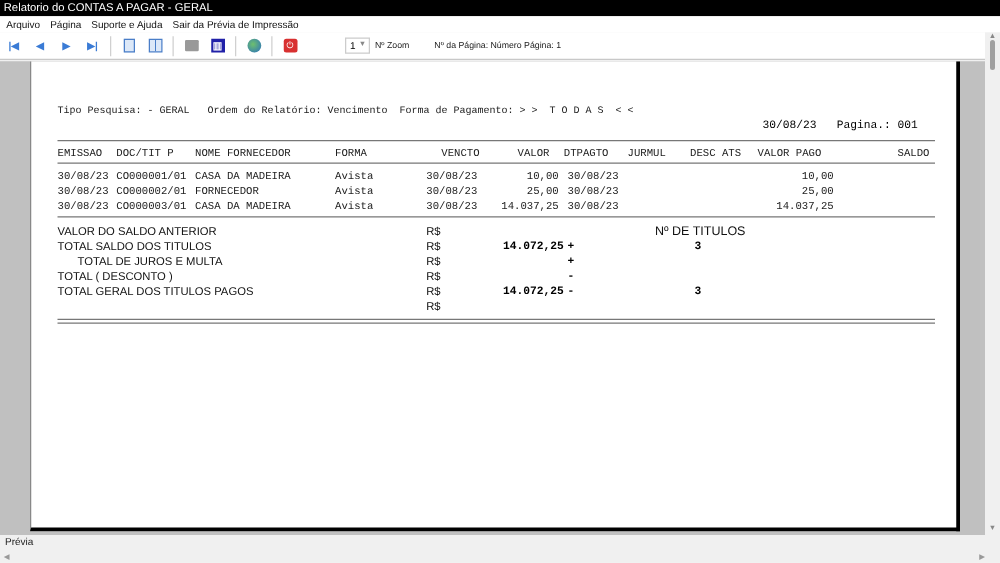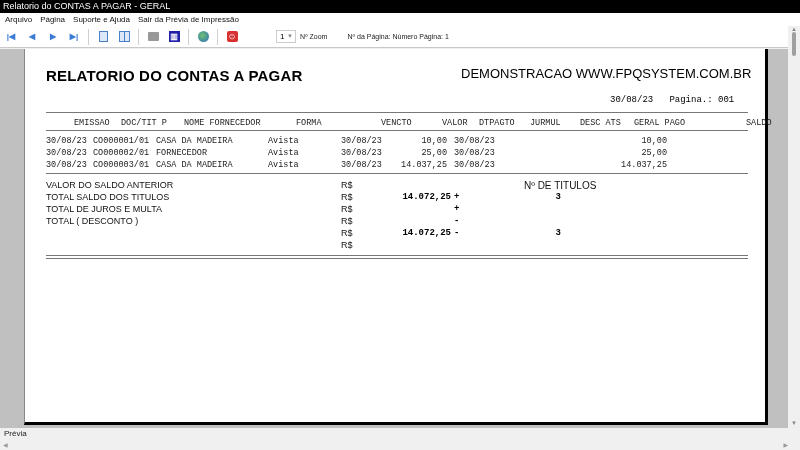--- a/index.html
+++ b/index.html
@@ -32,21 +32,21 @@
   .hscroll .left { position: absolute; left: 3px; top: 1px; font-size: 6px; color: #999; }
   .hscroll .right { position: absolute; right: 12px; top: 1px; font-size: 6px; color: #999; }
   .mono { font-family: "Liberation Mono", monospace; }
   .r-title { position: absolute; left: 21px; top: 18px; font-size: 15px; font-weight: bold; color: #000; letter-spacing: 0.2px; }
   .r-demo { position: absolute; left: 436px; top: 17px; font-size: 13px; color: #000; }
   .r-sub { position: absolute; left: 21px; top: 35px; font-size: 8px; color: #222; white-space: pre; }
   .r-periodo { position: absolute; left: 21px; top: 45px; font-size: 12px; color: #000; }
   .r-date { position: absolute; left: 585px; top: 46px; font-size: 9px; white-space: pre; }
   .hline { position: absolute; left: 21px; width: 702px; height: 1px; background: #777; }
   .dline { position: absolute; left: 21px; width: 702px; height: 4px; border-top: 1px solid #777; border-bottom: 1px solid #777; }
-  .th { position: absolute; top: 69px; font-size: 8.5px; color: #222; white-space: pre; margin-left: 28px; }
+  .th { position: absolute; top: 69px; font-size: 8.5px; color: #222; white-space: pre; }
   .row { position: absolute; font-size: 8.5px; color: #222; white-space: pre; }
   .sum-label { position: absolute; left: 21px; font-size: 9px; color: #111; }
   .sum-rs { position: absolute; left: 316px; font-size: 9px; color: #111; }
   .sum-val { position: absolute; left: 330px; width: 96px; text-align: right; font-size: 9px; font-weight: bold; }
   .sum-op { position: absolute; left: 429px; font-size: 9px; font-weight: bold; }
   .sum-cnt { position: absolute; left: 460px; width: 76px; text-align: right; font-size: 9px; font-weight: bold; }
   .sum-head { position: absolute; left: 499px; font-size: 10px; color: #111; }
 </style>
 </head>
 <body>
@@ -98,36 +98,35 @@
   <div class="zoom-select">
     <span>1</span>
     <span class="chev">▼</span>
   </div>
   <span class="zoom-label">Nº Zoom</span>
   <span class="page-label">Nº da Página: Número Página: 1</span>
 </div>
 
 <div class="viewport">
   <div class="page">
-    <div class="r-title">RELATORIO DO CONTAS A PAGAR</div>
-    <div class="r-demo">DEMONSTRACAO WWW.FPQSYSTEM.COM.BR</div>
+    <div class="r-sub mono">Tipo Pesquisa: - GERAL   Ordem do Relatório: Vencimento  Forma de Pagamento: &gt; &gt;  T O D A S  &lt; &lt;</div>
     <div class="r-date mono">30/08/23   Pagina.: 001</div>
 
     <div class="hline" style="top:63px;"></div>
 
     <div class="th mono" style="left:21px;">EMISSAO</div>
     <div class="th mono" style="left:68px;">DOC/TIT P</div>
     <div class="th mono" style="left:131px;">NOME FORNECEDOR</div>
     <div class="th mono" style="left:243px;">FORMA</div>
     <div class="th mono" style="left:328px;">VENCTO</div>
     <div class="th mono" style="left:389px;">VALOR</div>
     <div class="th mono" style="left:426px;">DTPAGTO</div>
     <div class="th mono" style="left:477px;">JURMUL</div>
     <div class="th mono" style="left:527px;">DESC ATS</div>
-    <div class="th mono" style="left:581px;">GERAL PAGO</div>
+    <div class="th mono" style="left:581px;">VALOR PAGO</div>
     <div class="th mono" style="left:693px;">SALDO</div>
 
     <div class="hline" style="top:81px;"></div>
 
     <div class="row mono" style="left:21px;top:87px;">30/08/23</div>
     <div class="row mono" style="left:68px;top:87px;">CO000001/01</div>
     <div class="row mono" style="left:131px;top:87px;">CASA DA MADEIRA</div>
     <div class="row mono" style="left:243px;top:87px;">Avista</div>
     <div class="row mono" style="left:316px;top:87px;">30/08/23</div>
     <div class="row mono" style="left:360px;top:87px;width:62px;text-align:right;">10,00</div>
@@ -158,28 +157,29 @@
 
     <div class="sum-label" style="top:131px;">VALOR DO SALDO ANTERIOR</div>
     <div class="sum-rs" style="top:131px;">R$</div>
 
     <div class="sum-label" style="top:143px;">TOTAL SALDO DOS TITULOS</div>
     <div class="sum-rs" style="top:143px;">R$</div>
     <div class="sum-val mono" style="top:143px;">14.072,25</div>
     <div class="sum-op mono" style="top:143px;">+</div>
     <div class="sum-cnt mono" style="top:143px;">3</div>
 
-    <div class="sum-label" style="top:155px;">TOTAL DE JUROS E MULTA</div>
+    <div class="sum-label" style="top:155px;margin-left:16px;">TOTAL DE JUROS E MULTA</div>
     <div class="sum-rs" style="top:155px;">R$</div>
     <div class="sum-op mono" style="top:155px;">+</div>
 
     <div class="sum-label" style="top:167px;">TOTAL ( DESCONTO )</div>
     <div class="sum-rs" style="top:167px;">R$</div>
     <div class="sum-op mono" style="top:167px;">-</div>
 
+    <div class="sum-label" style="top:179px;">TOTAL GERAL DOS TITULOS PAGOS</div>
     <div class="sum-rs" style="top:179px;">R$</div>
     <div class="sum-val mono" style="top:179px;">14.072,25</div>
     <div class="sum-op mono" style="top:179px;">-</div>
     <div class="sum-cnt mono" style="top:179px;">3</div>
 
     <div class="sum-rs" style="top:191px;">R$</div>
 
     <div class="dline" style="top:206px;"></div>
   </div>
 </div>

